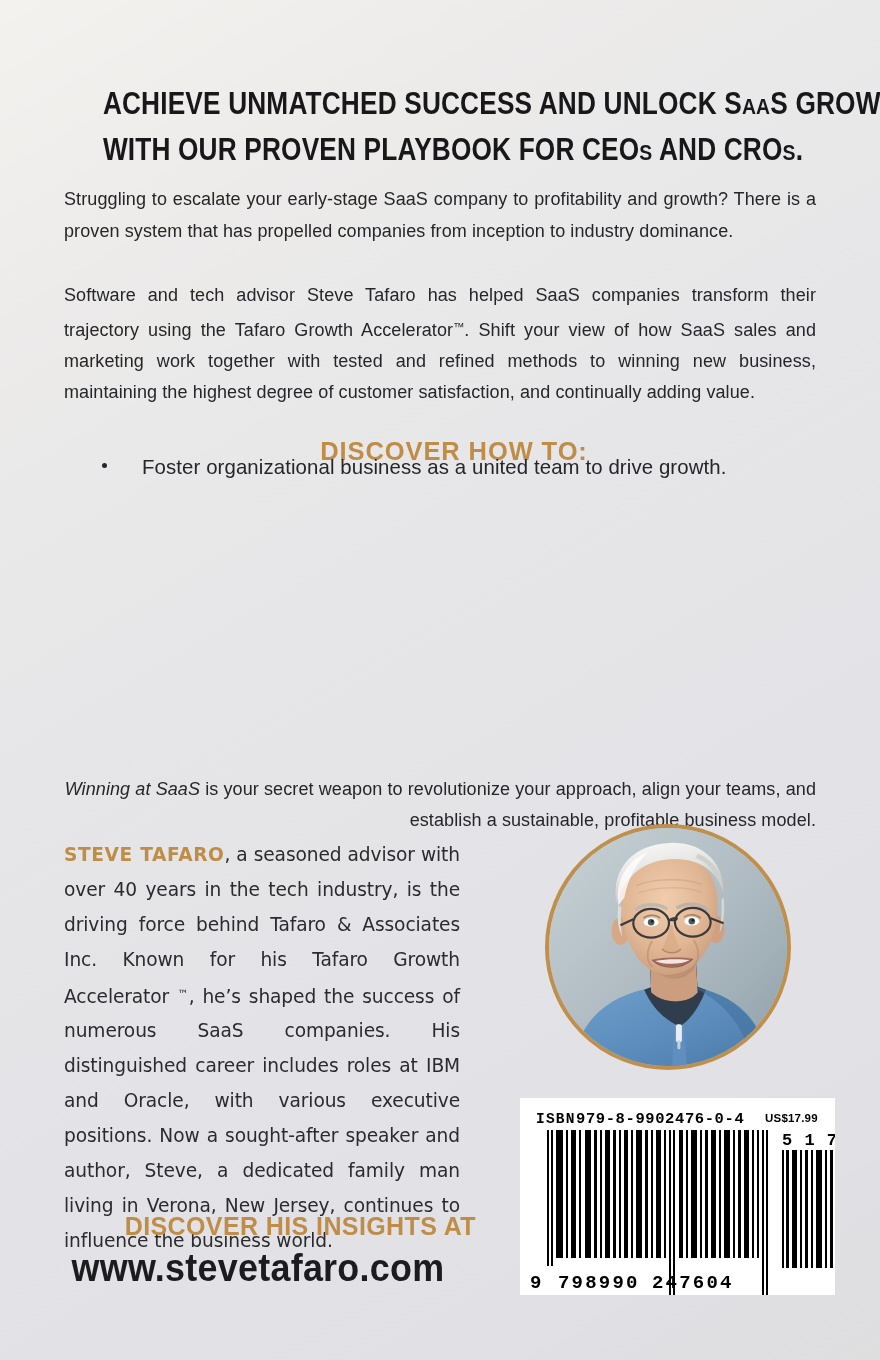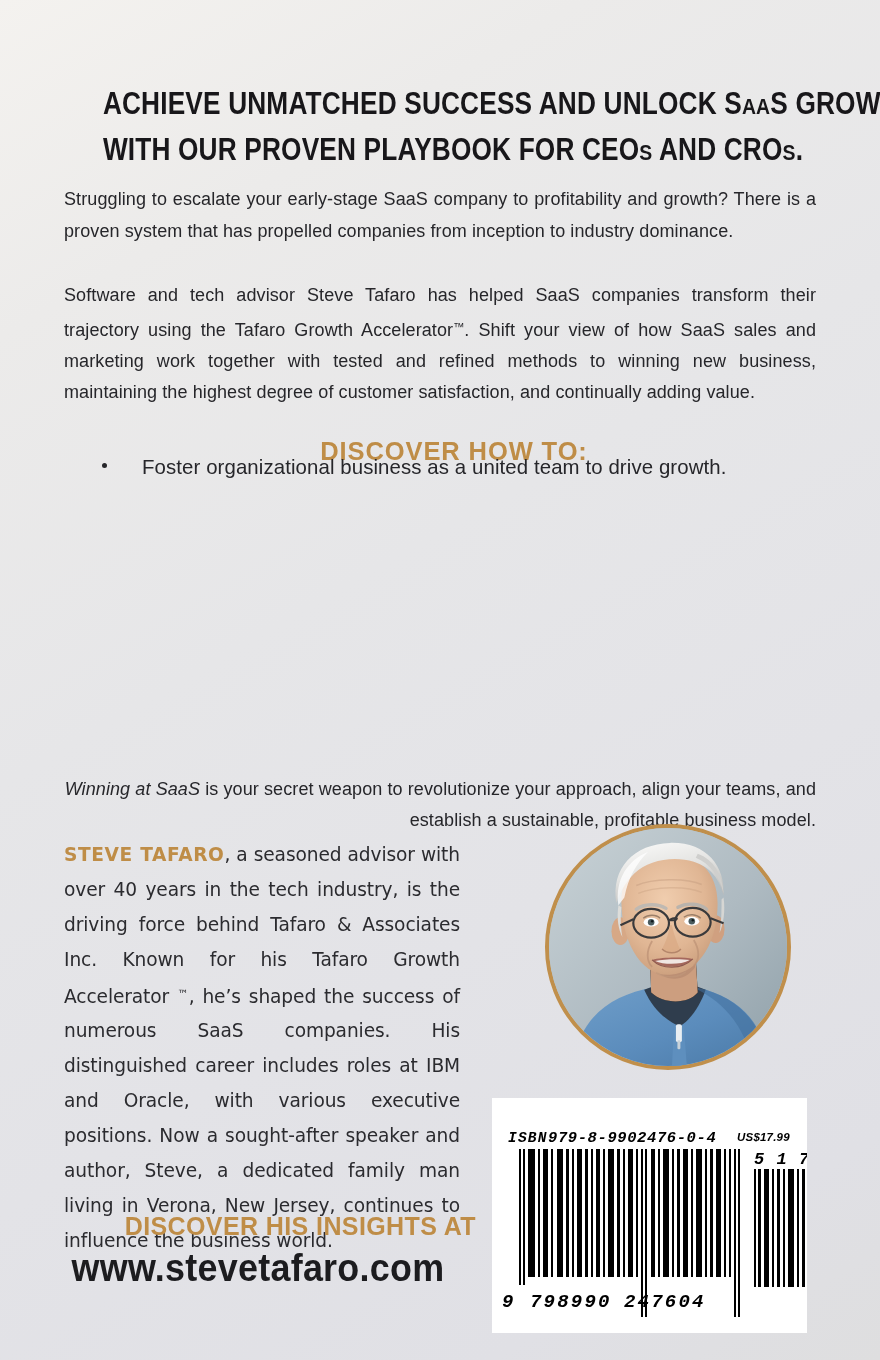--- a/index.html
+++ b/index.html
@@ -187,26 +187,25 @@
     font-size: 39px;
     letter-spacing: 0.3px;
     transform: scaleX(0.92);
     transform-origin: 50% 0;
     white-space: nowrap;
   }
 
   
   #barcode-panel {
     position: absolute;
-    left: 492px;
+    left: 520px;
     top: 1098px;
     width: 315px;
-    height: 235px;
+    height: 197px;
     background: #ffffff;
-    font-style: italic;
   }
   #barcode-svg { display: block; width: 100%; height: 100%; }
 </style>
 </head>
 <body>
 
 <div id="cover">
 
   <h1 class="headline">
     <span class="ln"><span>ACHIEVE UNMATCHED SUCCESS AND UNLOCK S</span><span class="sc">AA</span><span>S GROWTH</span></span>

